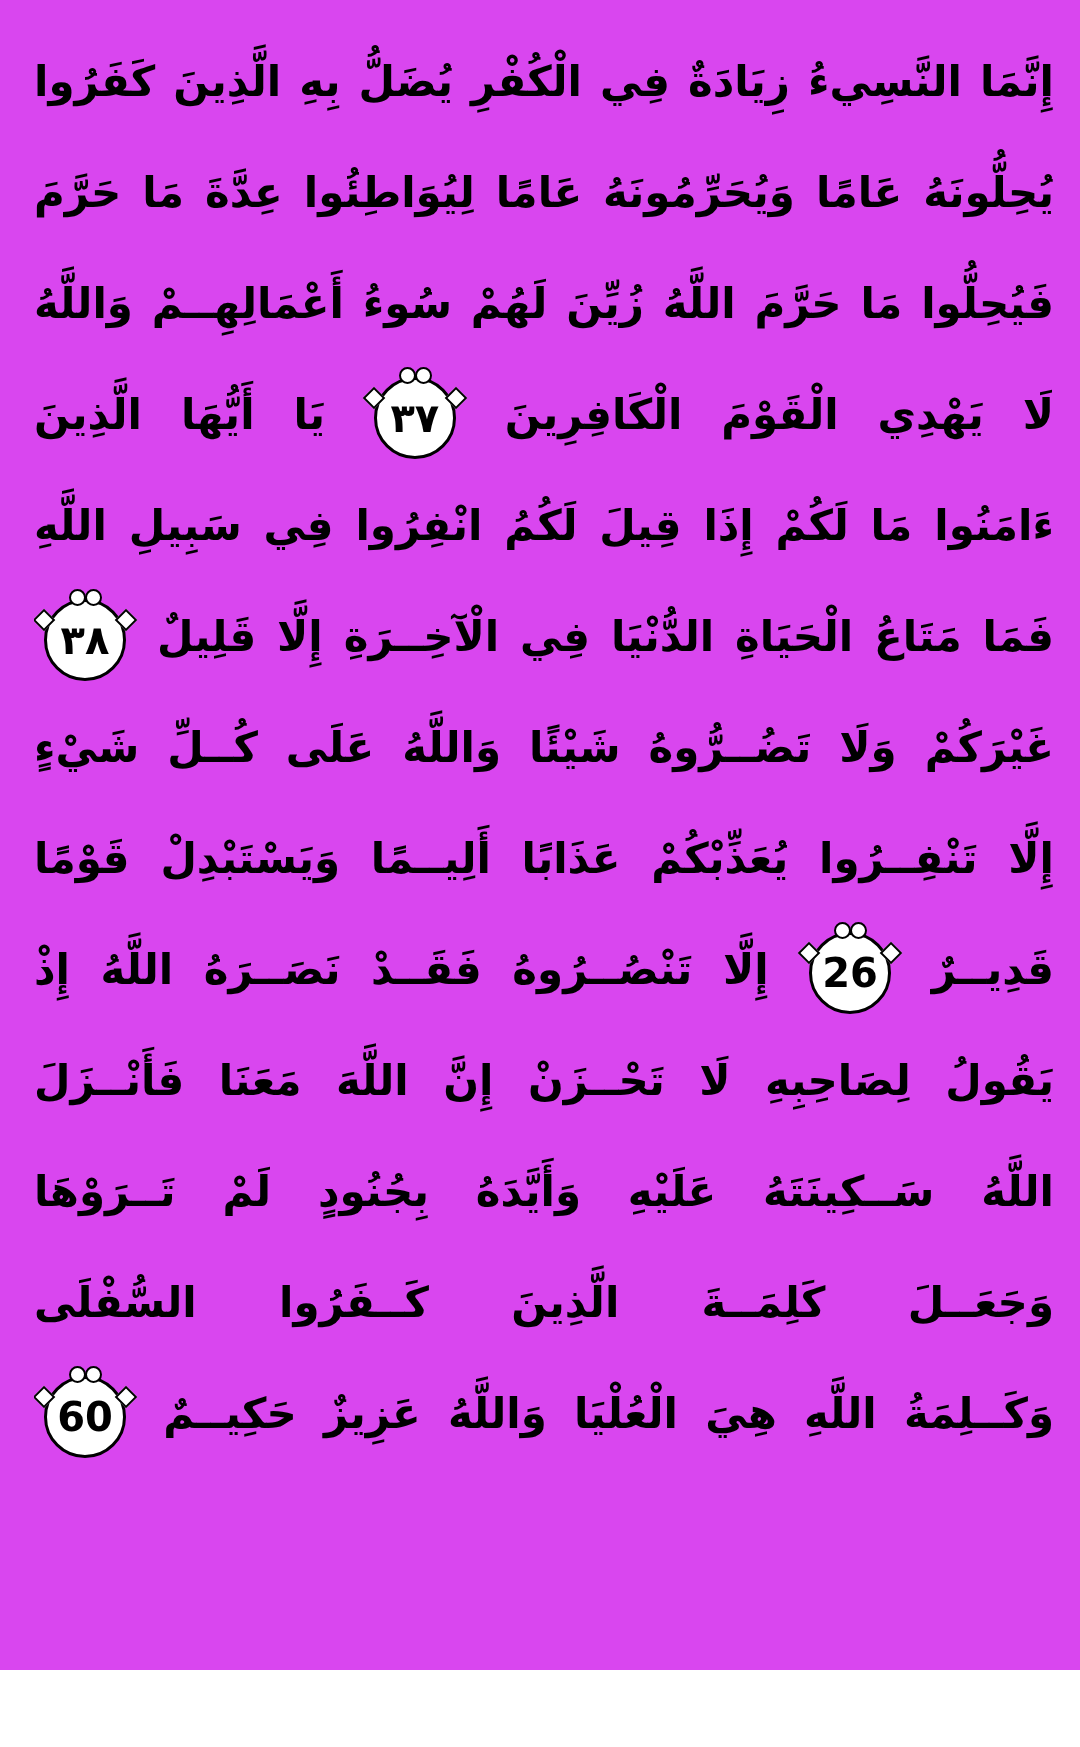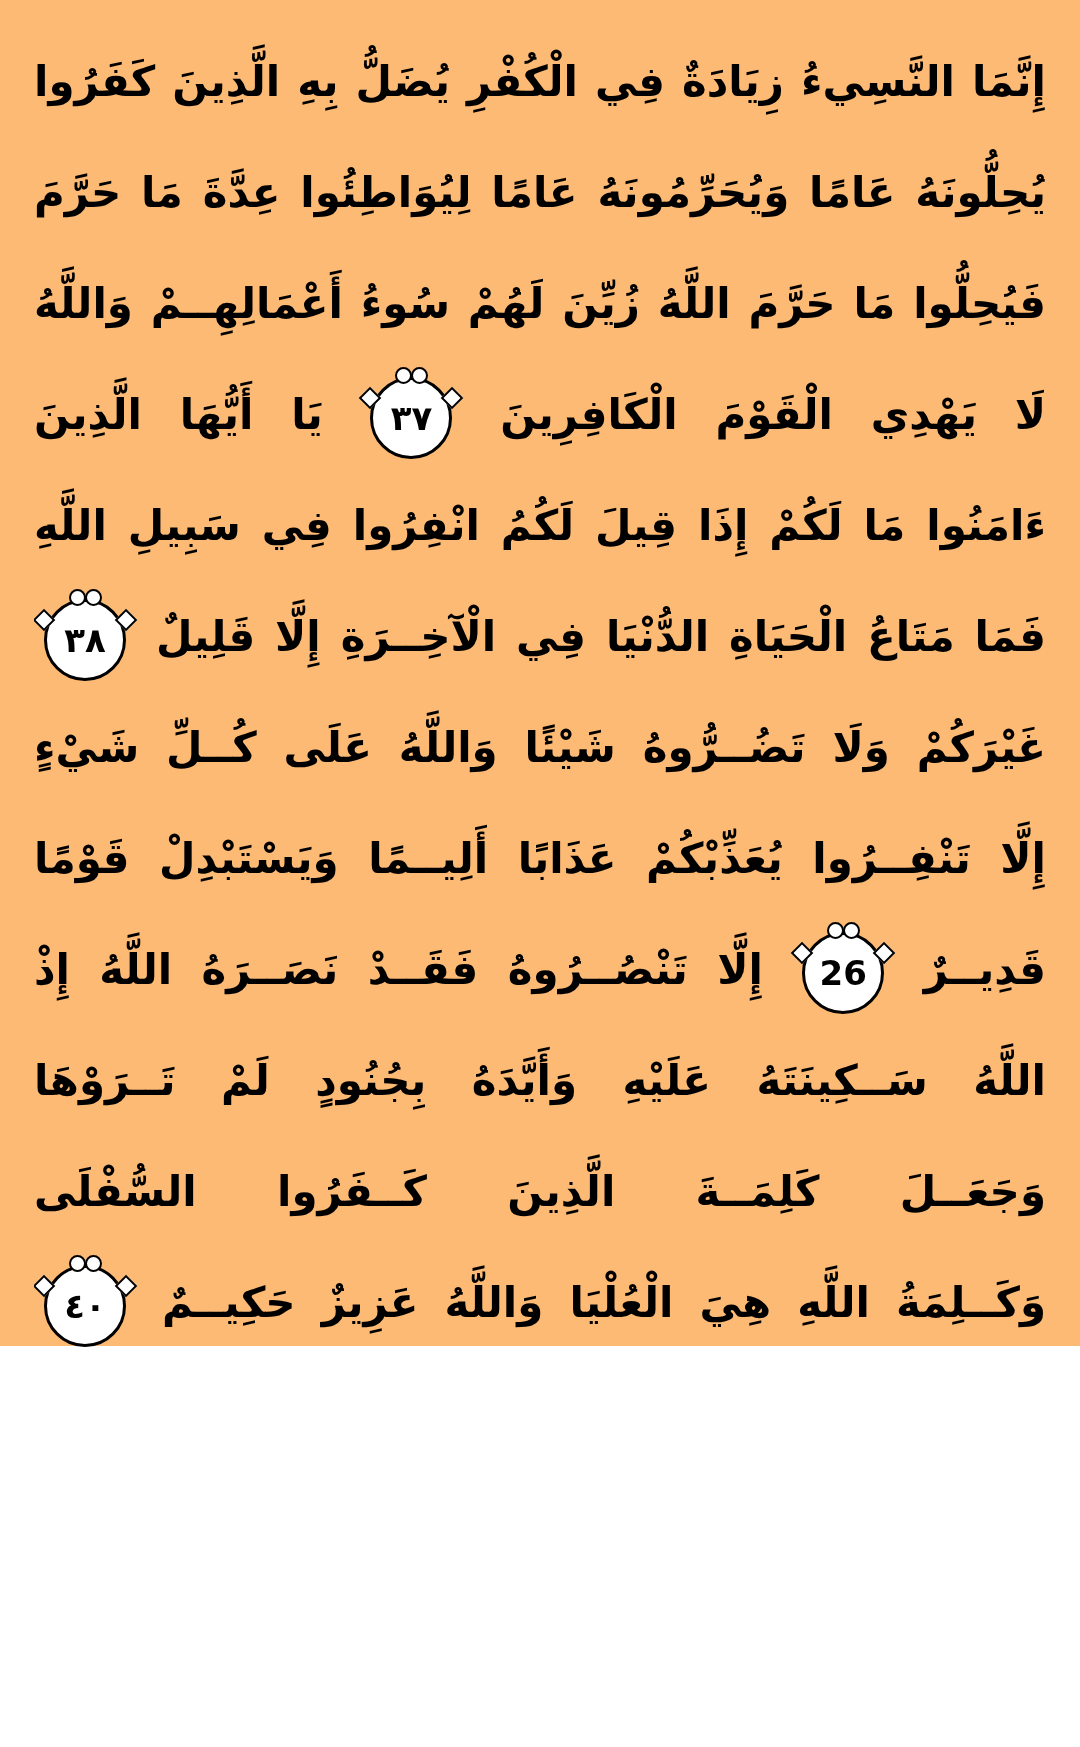--- a/index.html
+++ b/index.html
@@ -10,23 +10,23 @@
     width: 1080px;
     height: 1747px;
     background: #ffffff;
     color: #000000;
     overflow: hidden;
     font-family: "DejaVu Sans", sans-serif;
   }
   .page {
     box-sizing: border-box;
     width: 1080px;
-    height: 1346px;
-    padding: 26px 34px 0 34px;
-    background: #fdba74;
+    height: 1670px;
+    padding: 26px 26px 0 34px;
+    background: #d946ef;
     direction: rtl;
   }
   .line {
     height: 111px;
     line-height: 111px;
     overflow: hidden;
     direction: rtl;
     text-align: justify;
     text-align-last: justify;
     font-size: 42px;
@@ -57,21 +57,21 @@
     top: -13px;
     width: 13px;
     height: 13px;
     border: 2.5px solid #000;
     border-radius: 50%;
     background: #fff;
   }
   .vmark::before { left: calc(50% - 16px); }
   .vmark::after  { left: calc(50% + 0px); }
   .vnum {
-    font-size: 34px;
+    font-size: 40px;
     font-weight: bold;
     line-height: 1;
     color: #000;
   }
   .vnum::before, .vnum::after {
     content: "";
     position: absolute;
     top: 10px;
     width: 12px;
     height: 12px;
@@ -142,34 +142,39 @@
 
   <div class="line">
     <span class="vtext a">قَدِيــرٌ</span>
     <span class="vmark">
           <span class="vnum">26</span>
         </span>
     <span class="vtext b">إِلَّا تَنْصُــرُوهُ فَقَــدْ نَصَــرَهُ اللَّهُ إِذْ أَخْــرَجَهُ</span>
   </div>
 
 
+  <div class="line">
+    <span class="vtext a">يَقُولُ لِصَاحِبِهِ لَا تَحْــزَنْ إِنَّ اللَّهَ مَعَنَا فَأَنْــزَلَ</span>
+    
+    
+  </div>
 
   <div class="line">
     <span class="vtext a">اللَّهُ سَــكِينَتَهُ عَلَيْهِ وَأَيَّدَهُ بِجُنُودٍ لَمْ تَــرَوْهَا</span>
     
     
   </div>
 
   <div class="line">
     <span class="vtext a">وَجَعَــلَ كَلِمَــةَ الَّذِينَ كَــفَرُوا السُّفْلَى</span>
     
     
   </div>
 
   <div class="line">
     <span class="vtext a">وَكَــلِمَةُ اللَّهِ هِيَ الْعُلْيَا وَاللَّهُ عَزِيزٌ حَكِيــمٌ</span>
     <span class="vmark">
-          <span class="vnum">٤٠</span>
+          <span class="vnum">60</span>
         </span>
     
   </div>
 </div>
 </main>
 
 </body></html>

